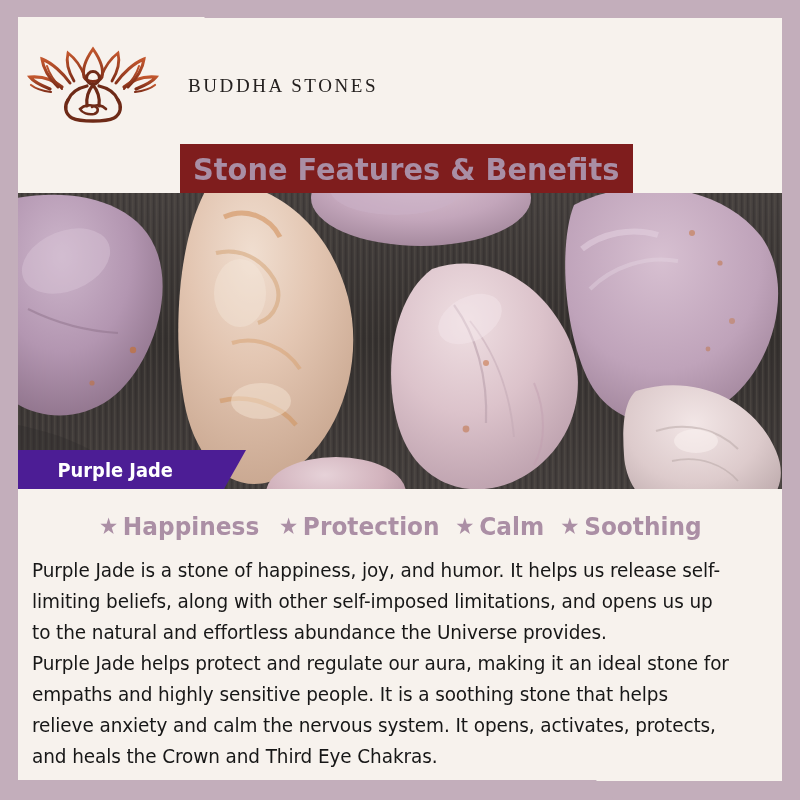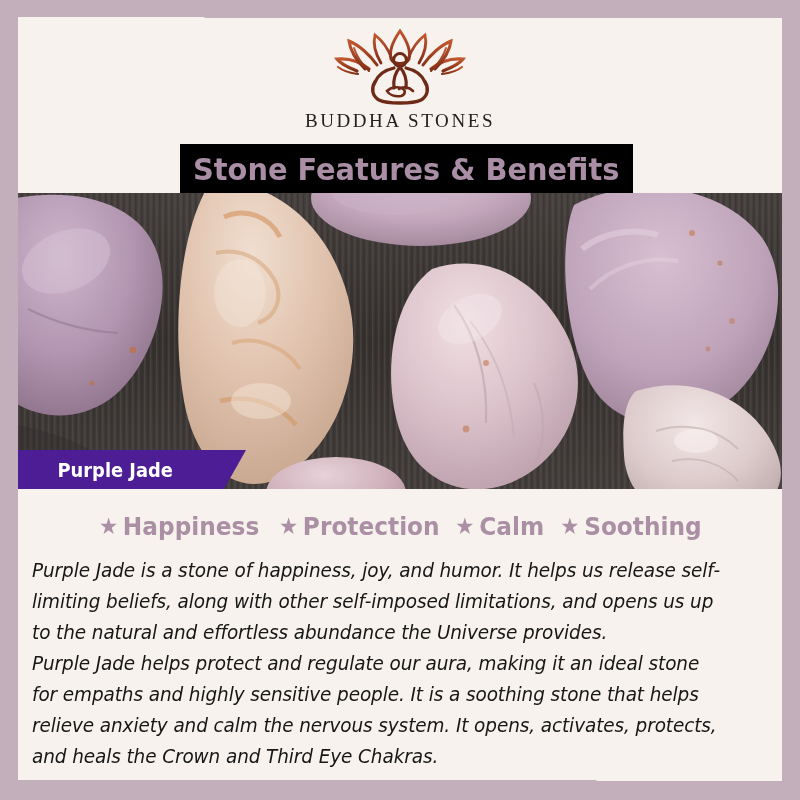--- a/index.html
+++ b/index.html
@@ -66,26 +66,27 @@
   }
 
   
   .brand-header {
     position: absolute;
     top: 17px;
     left: 18px;
     width: 764px;
     height: 128px;
     display: flex;
-    flex-direction: column;
+    flex-direction: row;
     align-items: center;
     justify-content: flex-start;
     padding-top: 8px;
     box-sizing: border-box;
     z-index: 5;
+    gap: 20px;
   }
   .brand-logo {
     width: 150px;
     height: 84px;
     display: block;
   }
   .brand-name {
     margin-top: 1px;
     font-family: "Liberation Serif", serif;
     font-size: 19px;
@@ -95,21 +96,21 @@
     white-space: nowrap;
   }
 
   
   .title-plate {
     position: absolute;
     top: 144px;
     left: 180px;
     width: 453px;
     height: 49px;
-    background: #000000;
+    background: #7f1d1d;
     display: flex;
     align-items: center;
     justify-content: center;
     z-index: 6;
   }
   .section-title {
     font-family: "DejaVu Sans", sans-serif;
     font-size: 31px;
     font-weight: 700;
     color: #a98ea5;
@@ -186,21 +187,20 @@
 
   
   .description {
     position: absolute;
     top: 555px;
     left: 18px;
     width: 764px;
     z-index: 6;
     padding: 0 12px 0 14px;
     box-sizing: border-box;
-    font-style: italic;
   }
   .description p {
     margin: 0;
     font-family: "DejaVu Sans", sans-serif;
     font-size: 19.5px;
     line-height: 31px;
     color: #171717;
     font-weight: 400;
     transform: scaleX(0.945);
     transform-origin: left top;

